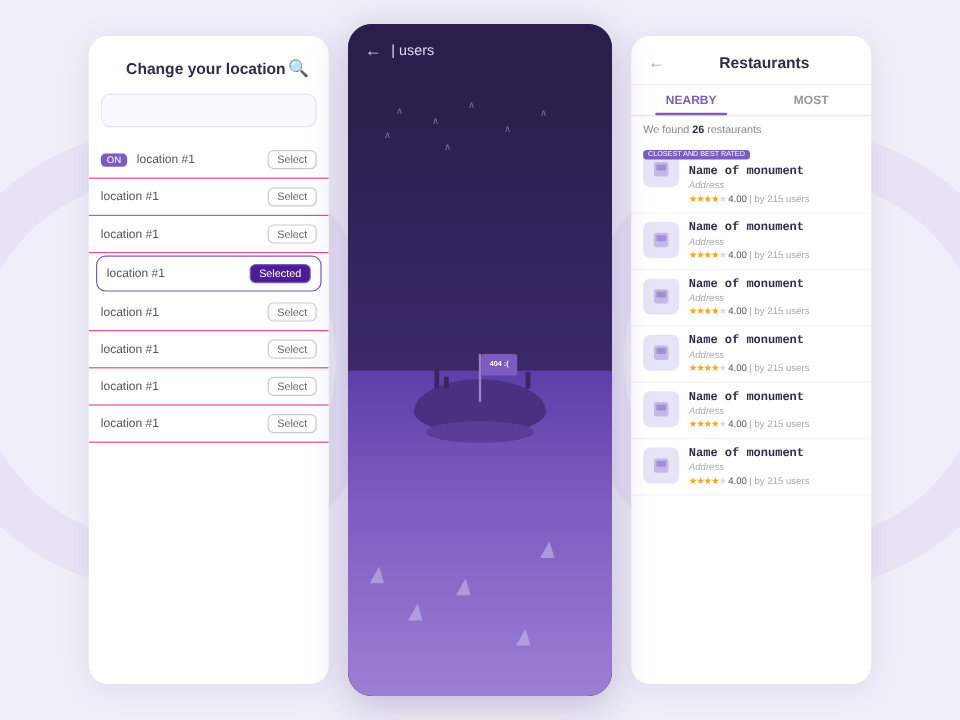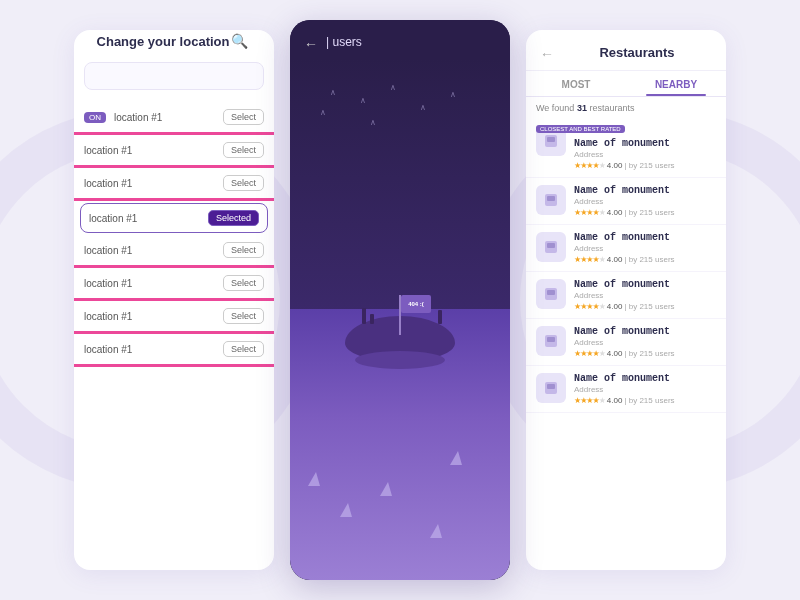--- a/index.html
+++ b/index.html
@@ -54,22 +54,22 @@
       background: #ffffff;
       border-radius: 16px;
       box-shadow: 0 4px 24px rgba(100,80,180,0.10);
       overflow: hidden;
       display: flex;
       flex-direction: column;
     }
     .left-header {
       display: flex;
       align-items: center;
-      justify-content: center;
-      padding: 0 14px 10px;
+      justify-content: flex-end;
+      padding: 16px 14px 10px;
     }
     .left-header-title {
       font-size: 13px;
       font-weight: 700;
       color: #2d2d4e;
     }
     .search-icon-btn {
       width: 22px; height: 22px;
       display: flex; align-items: center; justify-content: center;
       cursor: pointer;
@@ -86,21 +86,21 @@
     .location-list {
       flex: 1;
       overflow-y: auto;
       padding: 4px 0;
     }
     .location-item {
       display: flex;
       align-items: center;
       justify-content: space-between;
       padding: 7px 10px;
-      border-bottom: 3px solid #ec4899;
+      border-bottom: 1px solid #ec4899;
       cursor: pointer;
     }
     .location-item.active {
       border: 1.5px solid #7c5cbf;
       border-radius: 8px;
       margin: 2px 6px;
       padding: 6px 8px;
       background: #fff;
     }
     .location-label {
@@ -381,20 +381,21 @@
       font-size: 10px;
       font-weight: 600;
       color: #2d2d4e;
       margin-bottom: 1px;
       font-family: Liberation Mono, monospace;
     }
     .rest-address {
       font-size: 8px;
       color: #aaa;
       margin-bottom: 2px;
+      font-style: italic;
     }
     .rest-rating {
       display: flex;
       align-items: center;
       gap: 2px;
       font-size: 8px;
     }
     .stars {
       color: #f5a623;
       font-size: 8px;
@@ -514,24 +515,24 @@
     </div>
   </div>
 
   <div class="right-panel">
     <div class="right-header">
       <span class="back-arrow" style="color:#aaa;font-size:14px;cursor:pointer;">←</span>
       <span class="right-title">Restaurants</span>
     </div>
     <div class="tabs-row">
 
-    <div class="tab">MOST</div>
-        <div class="tab active">NEARBY</div>
+    <div class="tab active">NEARBY</div>
+        <div class="tab">MOST</div>
       </div>
-    <div class="results-count">We found <span>31</span> restaurants</div>
+    <div class="results-count">We found <span>26</span> restaurants</div>
     <div class="restaurant-list">
 
     <div class="restaurant-item featured">
           <div class="featured-badge">CLOSEST AND BEST RATED</div>
           <div class="rest-thumb">
             <svg width="16" height="16" viewBox="0 0 16 16">
               <rect x="2" y="2" width="12" height="12" rx="2" fill="#c4b8e8"></rect>
               <rect x="4" y="4" width="8" height="5" rx="1" fill="#a090d0"></rect>
             </svg>
           </div>

